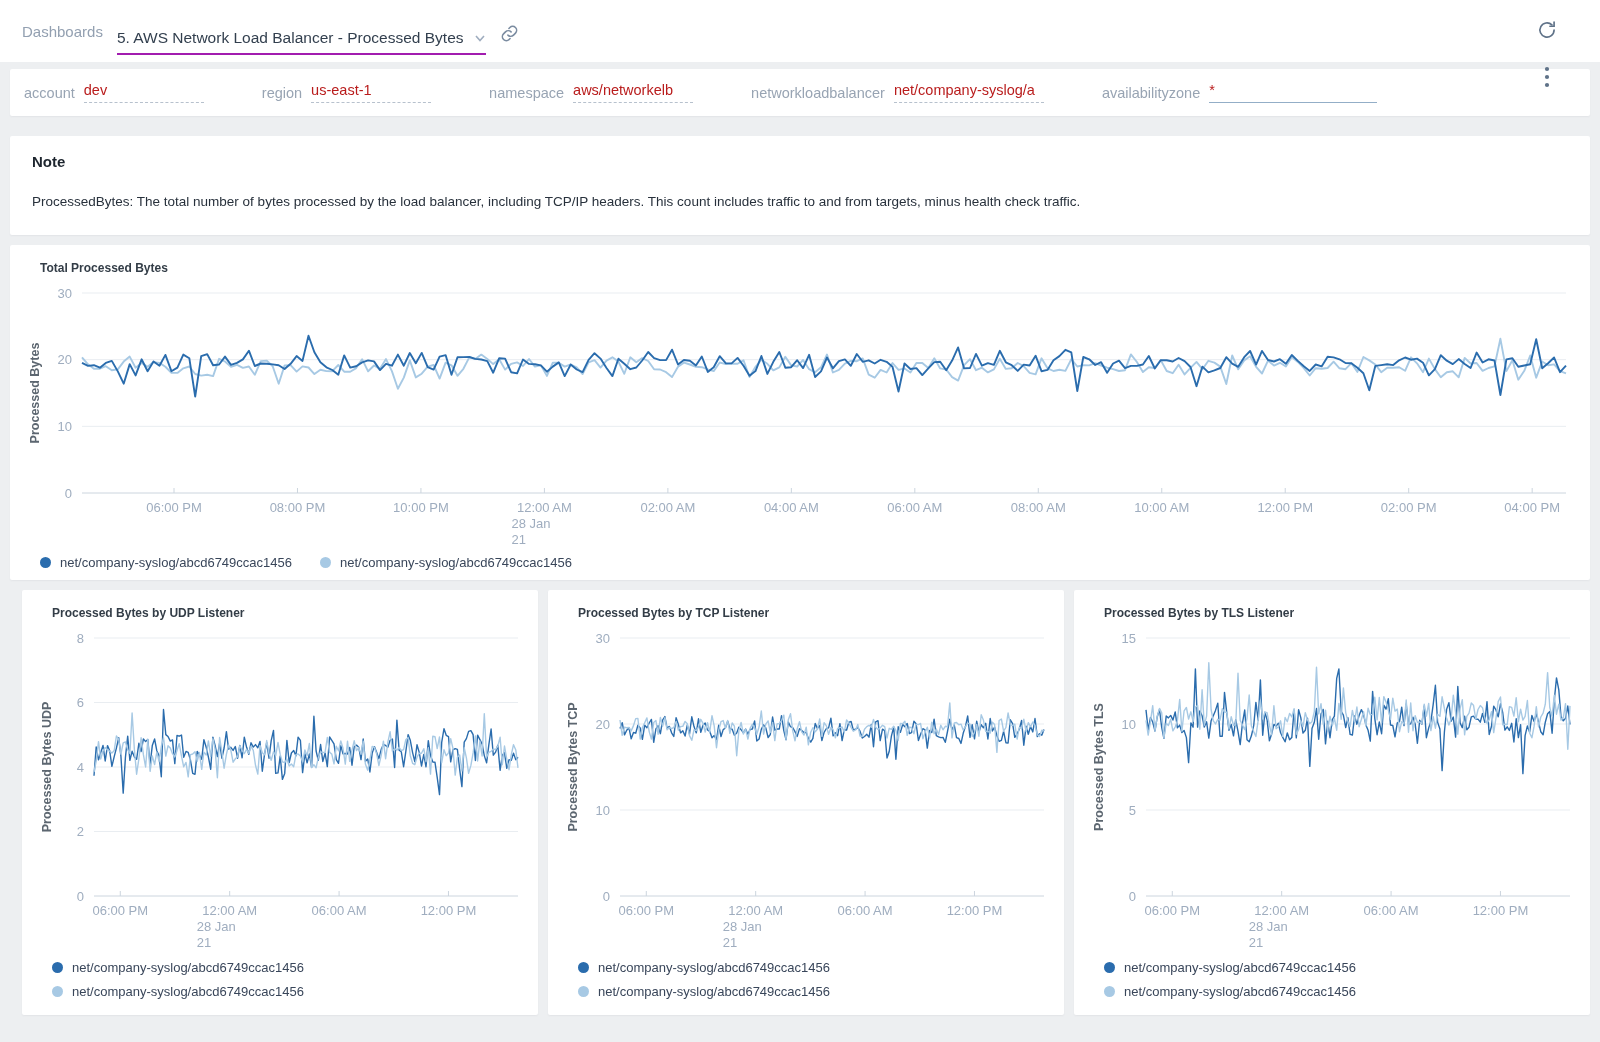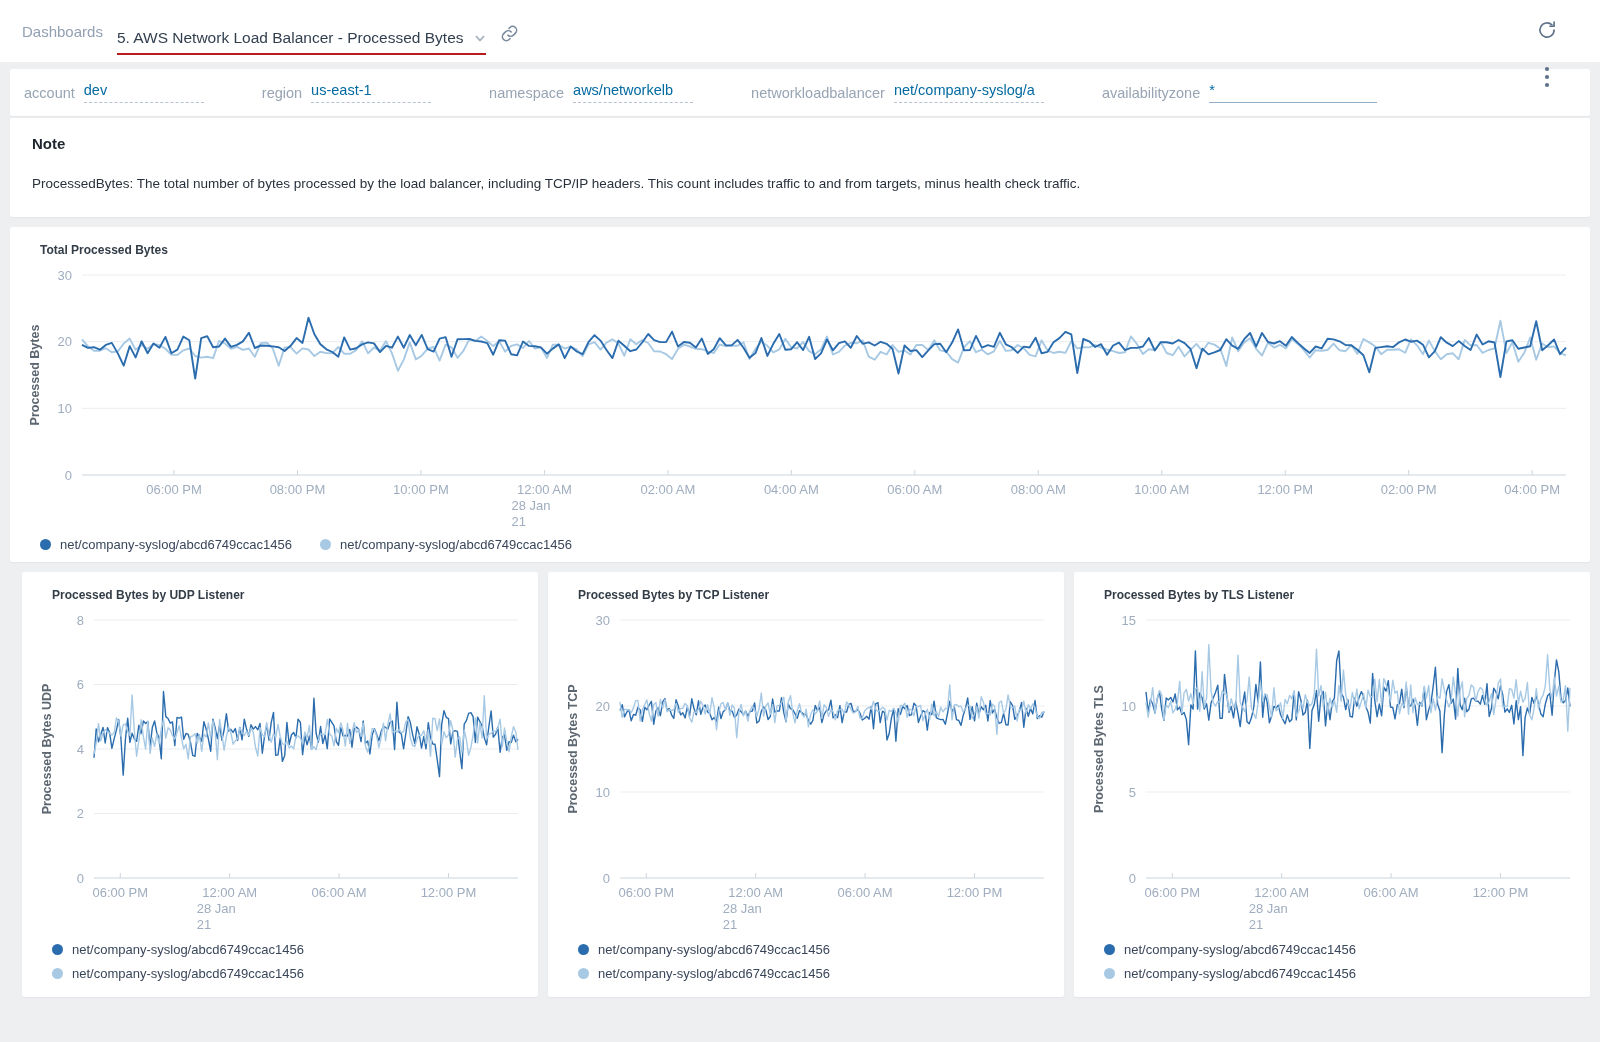--- a/index.html
+++ b/index.html
@@ -4,43 +4,43 @@
 <style>
   * { margin:0; padding:0; box-sizing:border-box; }
   html,body { width:1600px; height:1042px; overflow:hidden; background:#edeff1;
     font-family:"Liberation Sans","DejaVu Sans",sans-serif; }
 
   
   .topbar { background:#ffffff; height:62px; display:flex; align-items:center;
     padding:0 22px; justify-content:space-between; }
   .topbar-left { display:flex; align-items:center; }
   .breadcrumb { color:#93a0b1; font-size:15px; margin-right:14px; }
-  .dash-title-wrap { display:flex; align-items:center; border-bottom:2px solid #b91c1c;
+  .dash-title-wrap { display:flex; align-items:center; border-bottom:2px solid #a21caf;
     padding-bottom:6px; margin-top:22px; cursor:pointer; }
   .dash-title { color:#323f4e; font-size:15.5px; }
   .chev { margin-left:10px; display:inline-flex; }
   .link-btn { margin-left:14px; margin-top:4px; display:inline-flex; cursor:pointer; }
   .topbar-right { display:flex; align-items:center; gap:26px;flex-direction:column; }
   .time-ctl { display:flex; align-items:center; gap:8px; cursor:pointer; }
   .time-text { color:#44546a; font-size:17px; }
   .icon-btn { display:inline-flex; cursor:pointer; }
 
   
   .filterbar { background:#ffffff; margin:7px 10px 0 10px; border-radius:2px;
     height:47px; display:flex; align-items:center; padding:0 14px;
     box-shadow:0 1px 2px rgba(60,70,85,.06); }
   .filter-item { display:flex; align-items:center; margin-right:58px; }
   .filter-label { color:#98a4b3; font-size:14.5px; margin-right:9px; white-space:nowrap; }
-  .filter-value { color:#0369a1; font-size:14.5px; padding-bottom:4px; white-space:nowrap; }
+  .filter-value { color:#b91c1c; font-size:14.5px; padding-bottom:4px; white-space:nowrap; }
   .filter-value.dashed { border-bottom:1px dashed #b7c1cd; }
   .filter-value.solid  { border-bottom:1px solid #93aec7; }
 
   
   .panel { background:#ffffff; border-radius:2px; box-shadow:0 1px 2px rgba(60,70,85,.06); }
-  .note-panel { margin:2px 10px 0 10px; padding:17px 22px 26px 22px; }
+  .note-panel { margin:20px 10px 0 10px; padding:17px 22px 26px 22px; }
   .note-title { color:#1d252e; font-size:15px; font-weight:700; margin-bottom:24px; }
   .note-body { color:#28313c; font-size:13.5px; }
 
   .chart-panel { padding:14px 16px 10px 16px; }
   .big-panel { margin:10px 10px 0 10px; }
   .row3 { display:flex; gap:10px; margin:10px 10px 0 10px;padding-left:12px; }
   .row3 .chart-panel { flex:1 1 0; min-width:0; }
   .chart-title { color:#333d47; font-size:12px; font-weight:700; margin:2px 0 6px 14px; }
   .chart-box { width:100%; }
   .legend { display:flex; padding-left:14px; }

